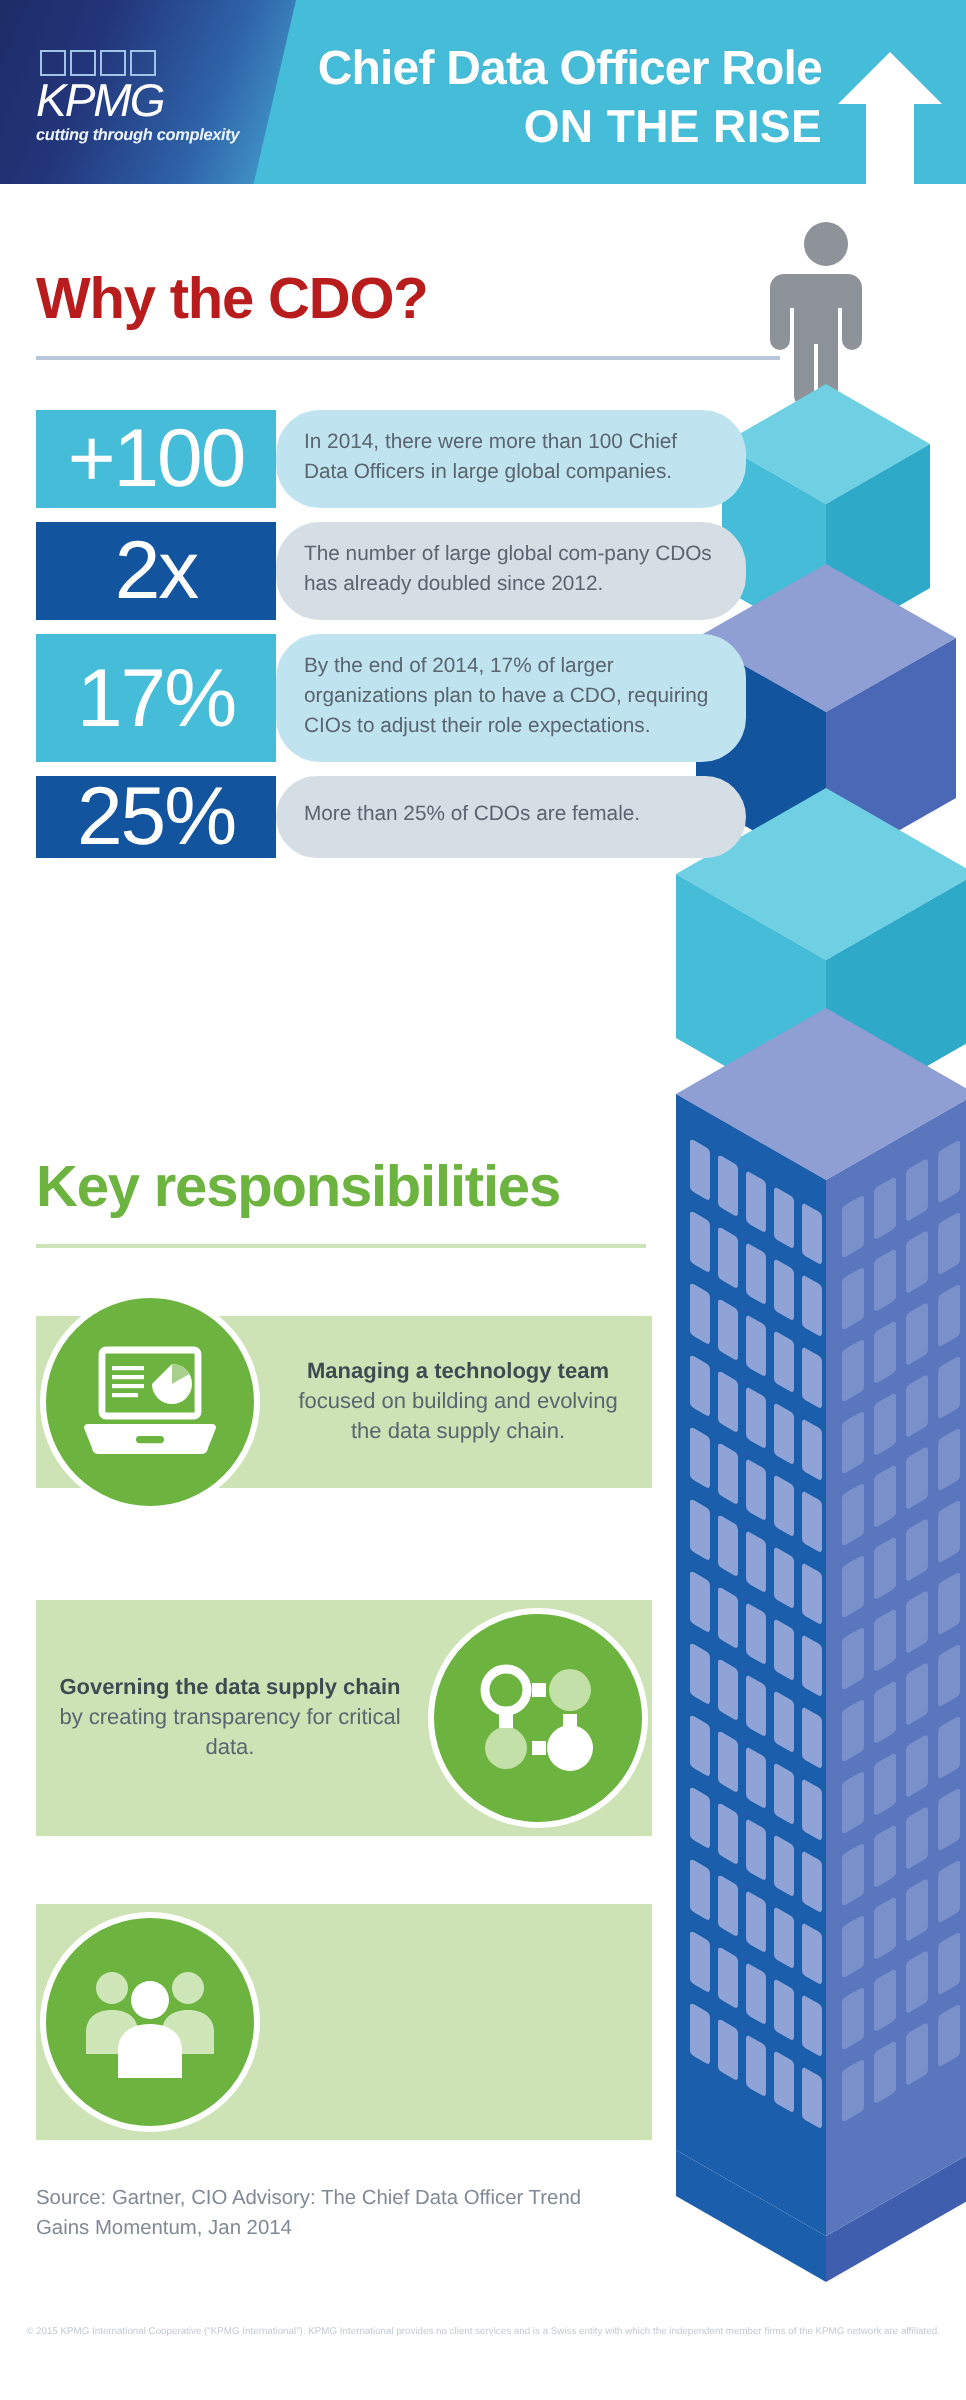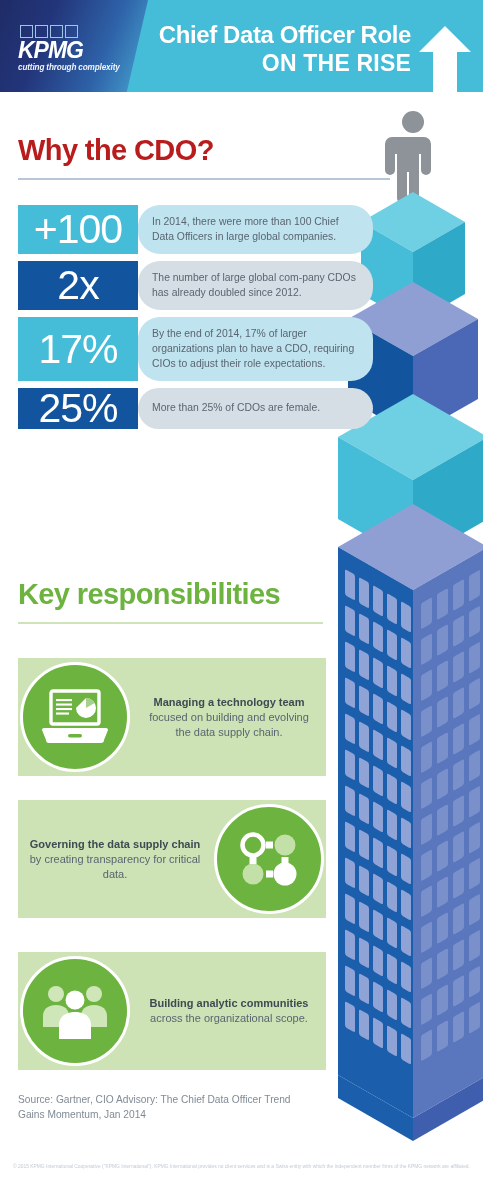--- a/index.html
+++ b/index.html
@@ -12,21 +12,21 @@
 
   
   .header { position:absolute; left:0; top:0; width:483px; height:92px;
             background:#45bcd8; overflow:hidden; }
   .header-left { position:absolute; left:0; top:0; width:152px; height:92px;
                  background:linear-gradient(100deg,#1d2a63 0%,#23357a 40%,#2e62a8 78%,#3f8fc4 100%);
                  transform:skewX(-13deg); transform-origin:top left; left:-12px; width:160px; }
   .kpmg-logo { position:absolute; left:18px; top:25px; width:112px; }
   .kpmg-squares { display:flex; gap:2px; margin-left:2px; }
   .kpmg-squares i { display:block; width:13px; height:13px; border:1.3px solid #9fc4e8; background:transparent; }
-  .kpmg-word { font-family:"Liberation Sans", sans-serif; font-style:italic; font-weight:bold;
+  .kpmg-word { font-family:"Liberation Sans", sans-serif; font-style:italic; font-weight:normal;
                font-size:23px; color:#ffffff; letter-spacing:-1px; line-height:24px; margin-top:0px; }
   .kpmg-tag { font-family:"Liberation Sans", sans-serif; font-style:italic; font-weight:bold;
               font-size:8.2px; color:#eef4fb; letter-spacing:-0.15px; margin-top:1px; }
   .header-title { position:absolute; right:72px; top:20px; text-align:right; color:#ffffff; }
   .header-title .l1 { font-size:24px; font-weight:bold; letter-spacing:-0.4px; line-height:29px;
                       text-shadow:0 0 1px rgba(0,0,0,.07); }
   .header-title .l2 { font-size:23px; font-weight:bold; letter-spacing:0.2px; line-height:29px; }
   .header-arrow { position:absolute; right:12px; top:26px; width:52px; height:66px; }
 
   
@@ -49,21 +49,21 @@
   .row-blue .stat-badge { background:#12549e; }
   .row-blue .stat-body  { background:#d5dde5; }
 
   
   .key-title { position:absolute; left:18px; top:578px; font-size:29px; font-weight:bold;
                color:#6cb33f; letter-spacing:-0.6px; }
   .key-rule { position:absolute; left:18px; top:622px; width:305px; height:2px; background:#cfe3bb; }
 
   .resp { position:absolute; left:18px; width:308px; display:flex; align-items:center;
           background:#cde3b5; }
-  .resp-1 { top:658px; height:118px; }
+  .resp-1 { top:658px; height:86px; }
   .resp-2 { top:800px; height:118px; flex-direction:row-reverse; background:#cde3b5; }
   .resp-3 { top:952px; height:118px; }
   .resp-circle { flex:0 0 110px; width:110px; height:110px; border-radius:50%;
                  background:#6cb33f; border:3px solid #ffffff; display:flex;
                  align-items:center; justify-content:center; margin:0 2px; }
   .resp-text { flex:1; text-align:center; font-size:11px; line-height:15px; color:#5a6570; padding:0 10px; }
   .resp-text b { color:#3f4a52; font-weight:bold; }
 
   
   .source { position:absolute; left:18px; top:1092px; width:300px; font-size:10.2px;
@@ -345,19 +345,16 @@
         <path d="M16 22 c-9 0 -13 5 -13 11 v11 h26 v-11 c0 -6 -4 -11 -13 -11 z"></path>
         <circle cx="54" cy="11" r="8"></circle>
         <path d="M54 22 c-9 0 -13 5 -13 11 v11 h26 v-11 c0 -6 -4 -11 -13 -11 z"></path>
       </g>
       <g fill="#ffffff">
         <circle cx="35" cy="17" r="9.5"></circle>
         <path d="M35 29 c-11 0 -16 6 -16 13 v14 h32 v-14 c0 -7 -5 -13 -16 -13 z"></path>
       </g>
     </svg>
   </div>
-  <div class="resp-text">
-    <b>Building analytic communities</b><span> across the organizational scope.</span>
-  </div>
 </div>
 
 <div class="source">Source: Gartner, CIO Advisory: The Chief Data Officer Trend Gains Momentum, Jan 2014</div>
 <div class="copyright">© 2015 KPMG International Cooperative ("KPMG International"). KPMG International provides no client services and is a Swiss entity with which the independent member firms of the KPMG network are affiliated.</div>
 
 </body></html>

